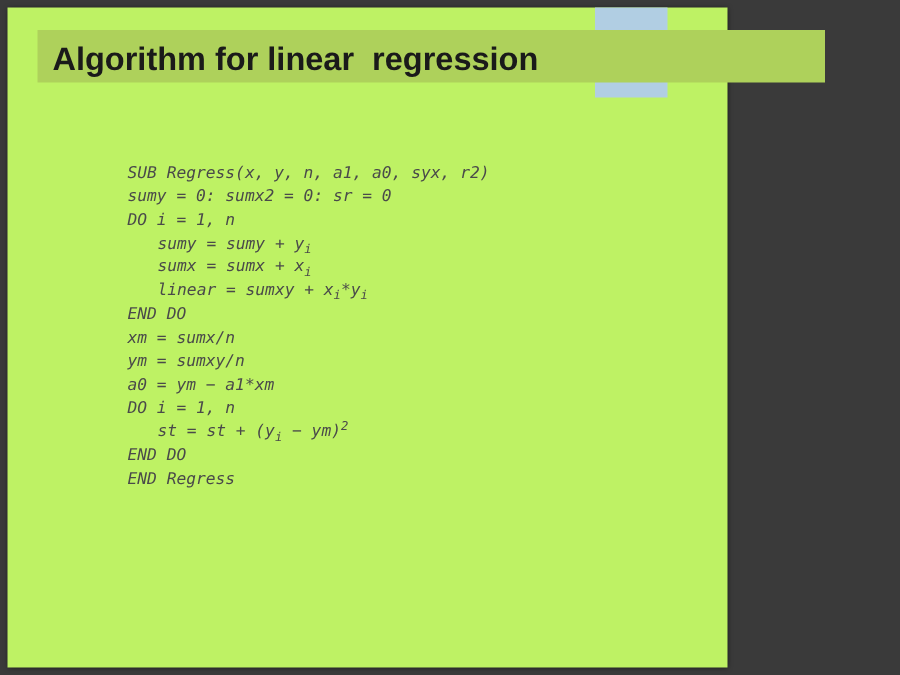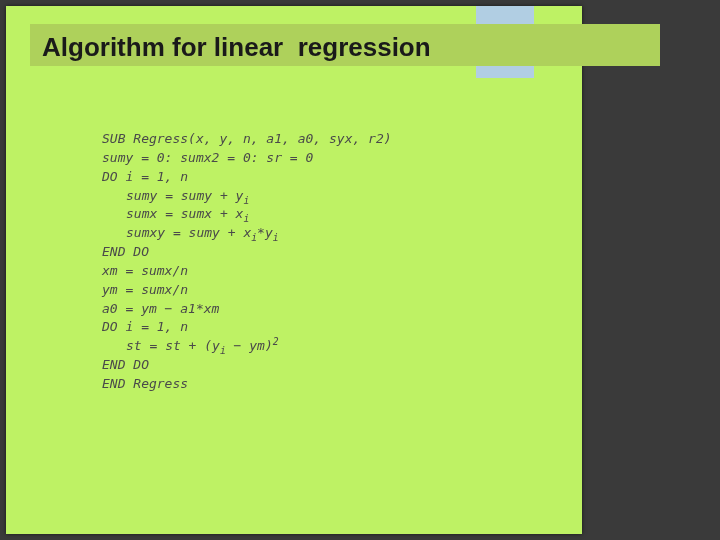--- a/index.html
+++ b/index.html
@@ -85,24 +85,24 @@
     <div class="title-text">Algorithm for linear  regression</div>
   </div>
 
   <div class="code-block">
     <span class="line ital">SUB Regress(x, y, n, a1, a0, syx, r2)</span>
     <span class="gap"></span>
     <span class="line ital">sumy = 0: sumx2 = 0: sr = 0</span>
     <span class="line ital">DO i = 1, n</span>
     <span class="line ital ind1"><span>sumy = sumy + y</span><sub>i</sub></span>
     <span class="line ital ind1"><span>sumx = sumx + x</span><sub>i</sub></span>
-    <span class="line ital ind1"><span>sumxy = sumy + x</span><sub>i</sub><span>*y</span><sub>i</sub></span>
+    <span class="line ital ind1"><span>linear = sumxy + x</span><sub>i</sub><span>*y</span><sub>i</sub></span>
     <span class="line ital">END DO</span>
     <span class="line ital">xm = sumx/n</span>
-    <span class="line ital">ym = sumx/n</span>
+    <span class="line ital">ym = sumxy/n</span>
     <span class="line ital">a0 = ym − a1*xm</span>
     <span class="line ital">DO i = 1, n</span>
     <span class="line ital ind1"><span>st = st + (y</span><sub>i</sub><span> − ym)</span><sup>2</sup></span>
     <span class="line ital">END DO</span>
     <span class="gap"></span>
     <span class="line ital">END Regress</span>
   </div>
 </div>
 
 </body></html>

